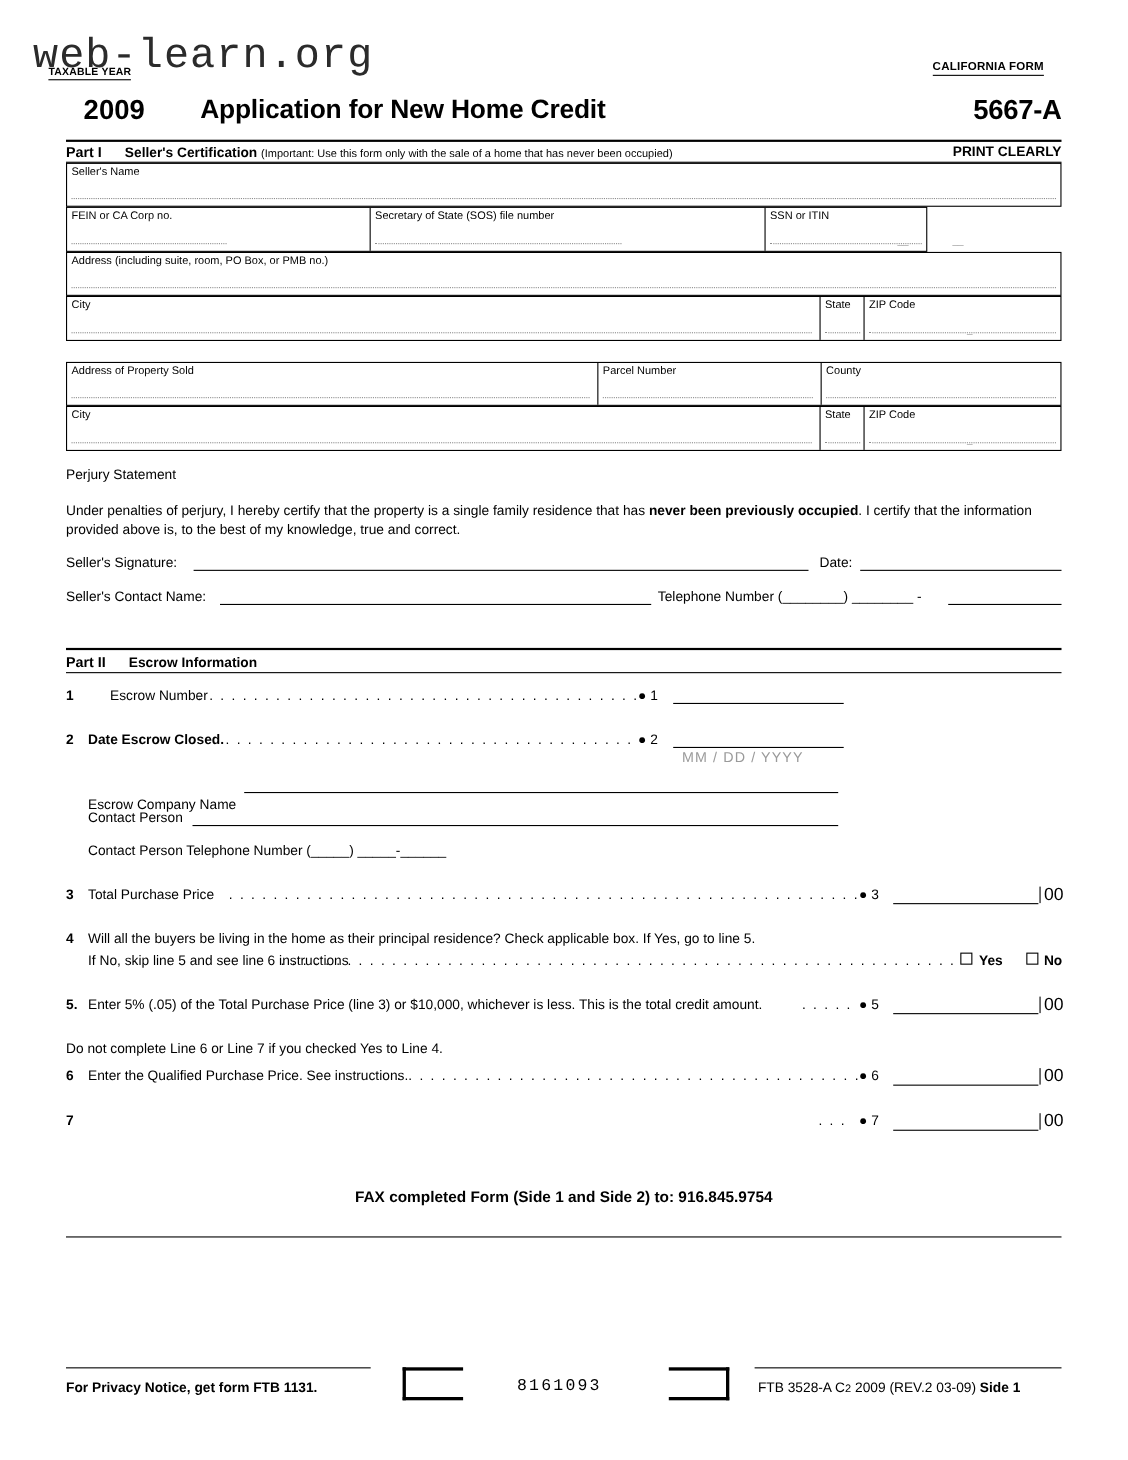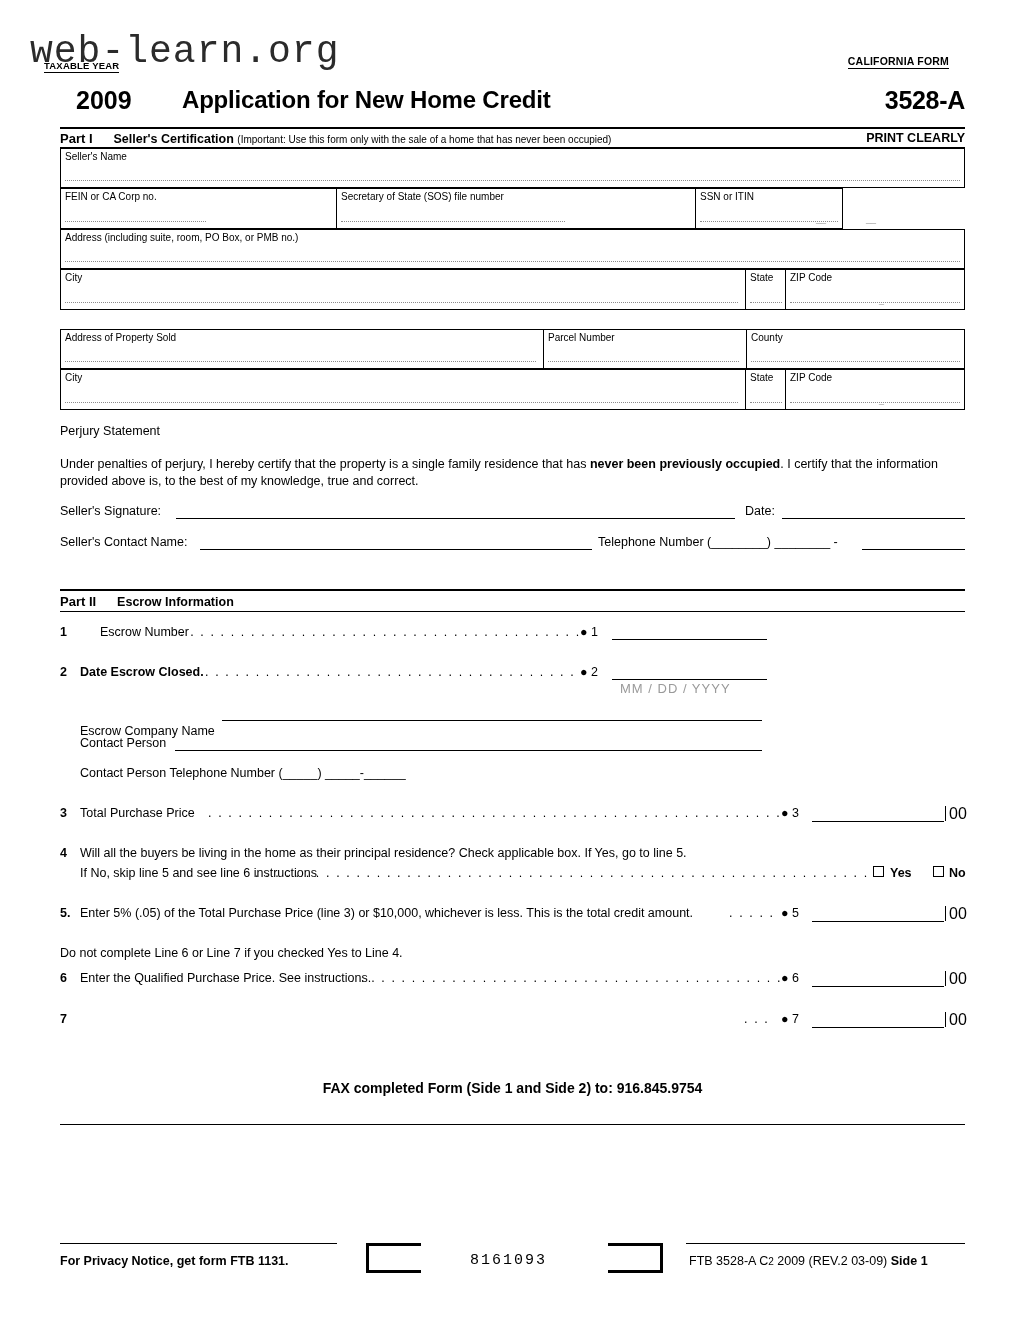--- a/index.html
+++ b/index.html
@@ -62,21 +62,21 @@
   <div class="watermark">web-learn.org</div>
 
   <div class="hdr">
     <span class="taxable-year">TAXABLE YEAR</span>
     <span class="ca-form">CALIFORNIA FORM</span>
   </div>
 
   <div class="titlerow">
     <span class="year">2009</span>
     <span class="maintitle">Application for New Home Credit</span>
-    <span class="formno">3528-A</span>
+    <span class="formno">5667-A</span>
   </div>
 
   <div class="rule" style="top:127px;height:2px;"></div>
 
   <div class="partbar" style="top:131px;height:16px;">
     <span class="partlabel">Part I</span>
     <span style="display:inline-block;width:14px;"></span>
     <span class="partsub">Seller's Certification</span>
     <span class="paren">(Important: Use this form only with the sale of a home that has never been occupied)</span>
     <span class="printclearly">PRINT CLEARLY</span>

